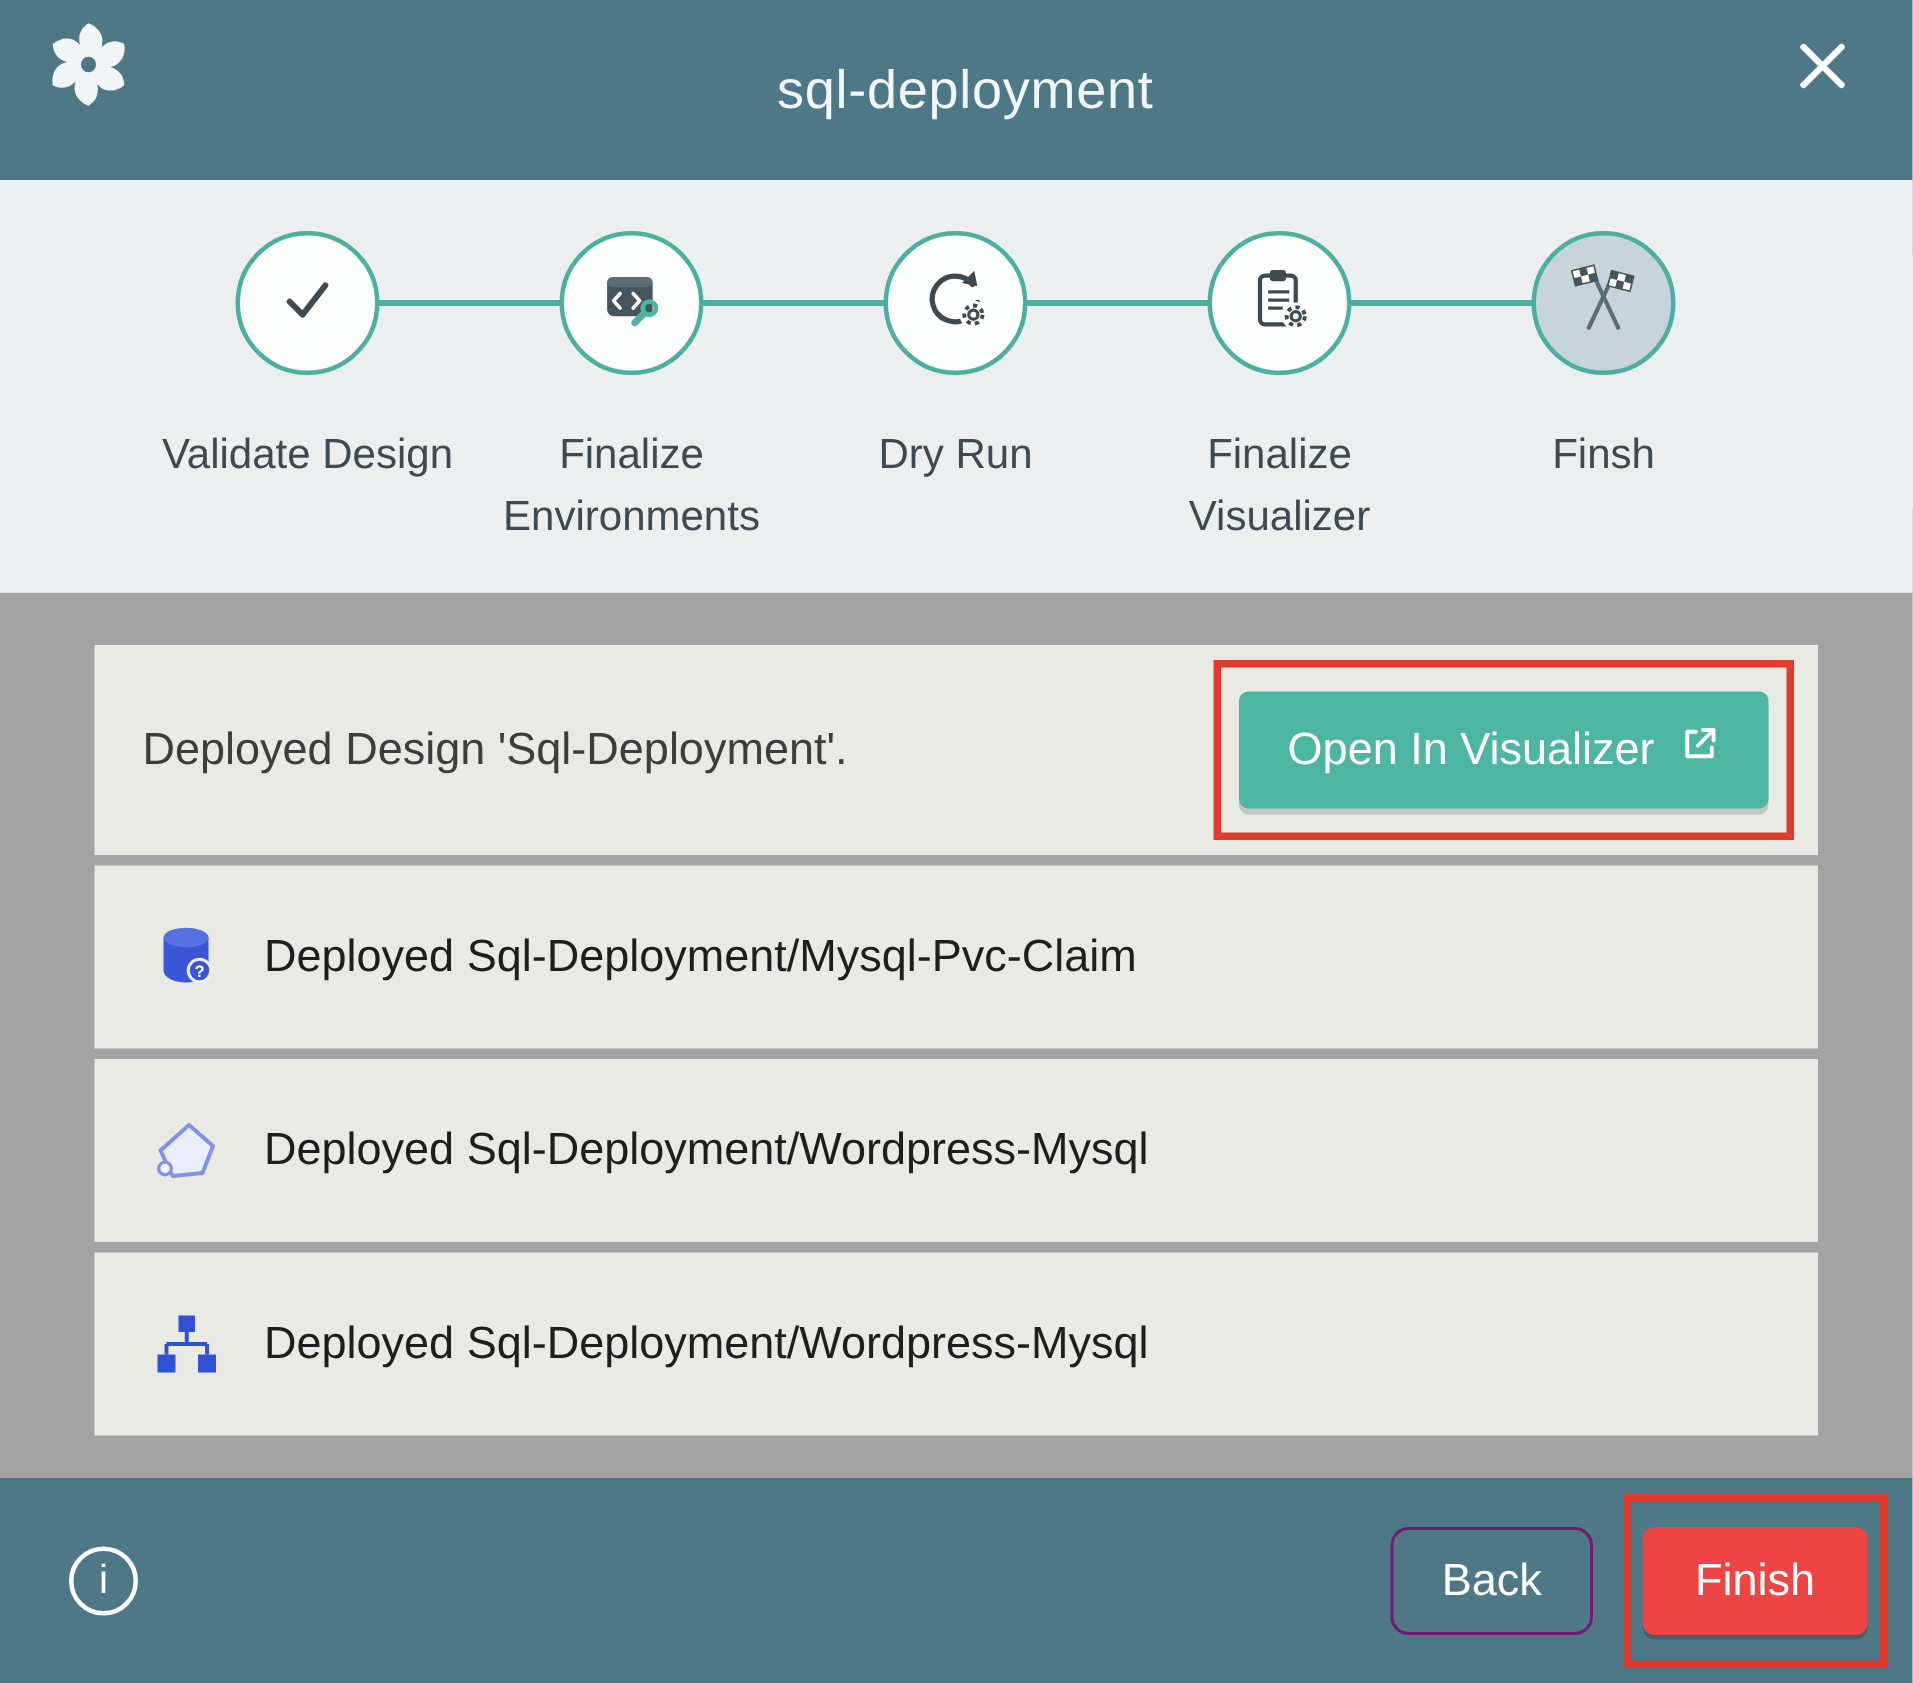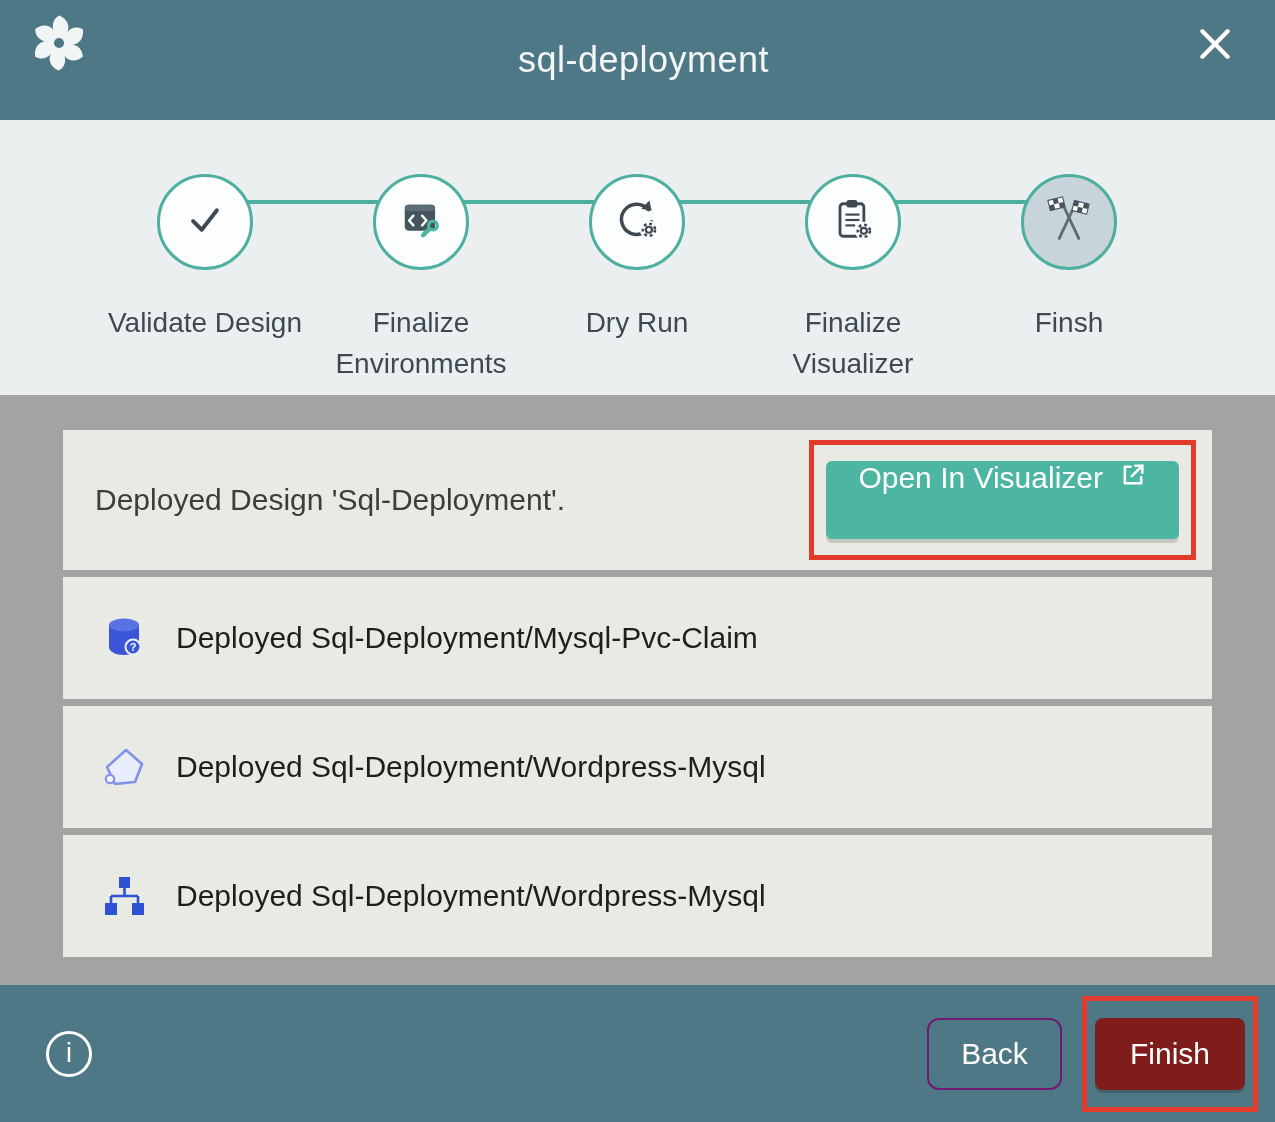--- a/index.html
+++ b/index.html
@@ -29,21 +29,21 @@
   
   .stepper {
     height:275px; background:#ECEFF0; position:relative; flex:0 0 auto;
   }
   .track {
     position:absolute; left:205px; top:80px; width:864px; height:4px;
     background:#4CAFA0;
   }
   .steps-row {
     position:relative; margin-left:97px; width:1080px;
-    display:flex; padding-top:54px;justify-content:center;
+    display:flex; padding-top:34px;justify-content:center;
   }
   .step { width:216px; display:flex; flex-direction:column; align-items:center; }
   .step-circle {
     width:96px; height:96px; border-radius:50%;
     border:3px solid #4CAFA0; background:#FCFDFD;
     display:flex; align-items:center; justify-content:center;
     position:relative; z-index:1; cursor:pointer;
   }
   .step-circle.current { background:#C7D4D9; }
   .step-label {
@@ -56,21 +56,21 @@
   .row { background:#E8EAE3; margin-bottom:7px; }
   .row-main {
     height:140px; display:flex; align-items:center; justify-content:space-between;
     padding-left:32px;
   }
   .deploy-message { font-size:30px; color:#3D3D3D; font-weight:400; }
   .annotation { border:5px solid #E23B2E; }
   .viz-annotation { padding:16px 12px; margin-right:16px; }
   .viz-btn {
     background:#4DB6A2; border:none; border-radius:6px; height:78px;
-    padding:0 32px; display:flex; gap:16px;
+    padding:0 32px; display:flex; align-items:center; gap:16px;
     color:#ffffff; font-size:30px; font-family:"Liberation Sans", sans-serif;
     cursor:pointer; box-shadow:0 4px 0 rgba(0,0,0,0.15);
   }
   .row-item {
     height:122px; display:flex; align-items:center; padding:0 37px; gap:28px;
   }
   .row-icon { width:48px; height:48px; flex:0 0 auto; }
   .row-text { font-size:30px; color:#1E1E1E; }
 
   
@@ -85,21 +85,21 @@
     font-weight:400;
   }
   .footer-spacer { flex:1; }
   .back-btn {
     width:135px; height:72px; background:transparent; border:2px solid #701a75;
     border-radius:12px; color:#FDFDFD; font-size:30px; cursor:pointer;
     font-family:"Liberation Sans", sans-serif; margin-right:20px;
   }
   .finish-annotation { padding:17px 8px; margin-right:17px; }
   .finish-btn {
-    width:150px; height:72px; background:#7f1d1d; border:none; border-radius:8px;
+    width:150px; height:72px; background:#ef4444; border:none; border-radius:8px;
     color:#ffffff; font-size:30px; cursor:pointer;
     font-family:"Liberation Sans", sans-serif;
     box-shadow:0 3px 0 rgba(0,0,0,0.18);
   }
 </style>
 </head>
 <body>
 
 <div class="app">
 

